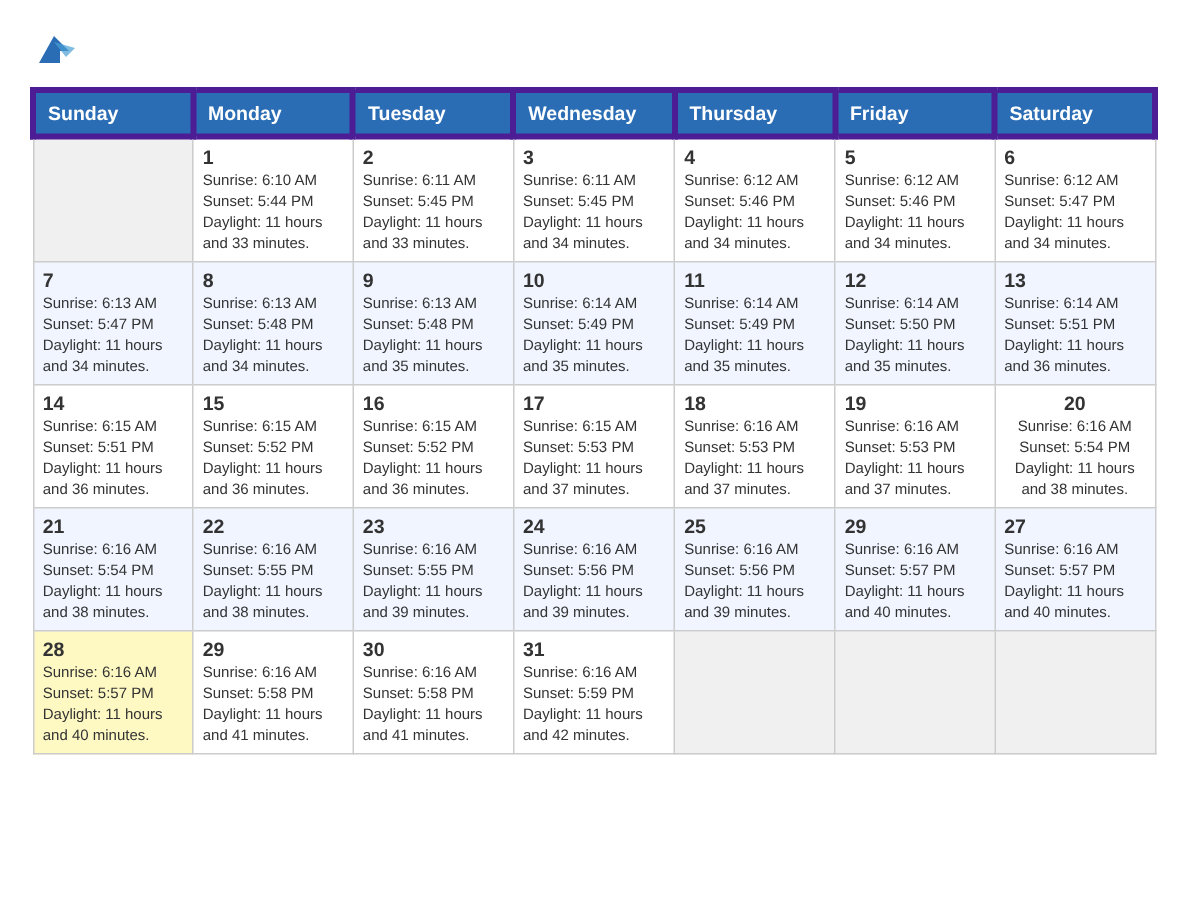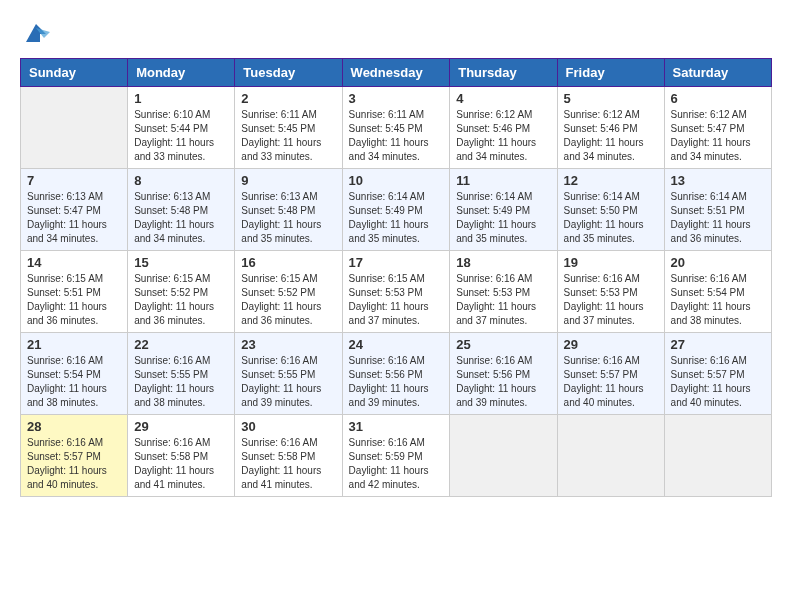--- a/index.html
+++ b/index.html
@@ -51,21 +51,21 @@
       width: 100%;
       border-collapse: collapse;
       border: 1px solid #ccc;
     }
     .calendar th {
       background-color: #2a6db5;
       color: white;
       text-align: left;
       padding: 6px 8px;
       font-size: 13px;
-      border: 1px solid #4c1d95;
+      border: 4px solid #4c1d95;
     }
     .calendar td {
       vertical-align: top;
       border: 1px solid #ccc;
       padding: 4px 6px;
       width: 108px;
       min-height: 80px;
       background: #fff;
     }
     .calendar td.empty {
@@ -200,21 +200,21 @@
           <div class="day-info">Sunrise: 6:15 AM<br>Sunset: 5:53 PM<br>Daylight: 11 hours and 37 minutes.</div>
         </td>
         <td style="background-color: rgb(255, 255, 255);">
           <span class="day-number">18</span>
           <div class="day-info">Sunrise: 6:16 AM<br>Sunset: 5:53 PM<br>Daylight: 11 hours and 37 minutes.</div>
         </td>
         <td style="background-color: rgb(255, 255, 255);">
           <span class="day-number">19</span>
           <div class="day-info">Sunrise: 6:16 AM<br>Sunset: 5:53 PM<br>Daylight: 11 hours and 37 minutes.</div>
         </td>
-        <td style="background-color: rgb(255, 255, 255);">
+        <td style="background-color: rgb(255, 255, 255); text-align: center;">
           <span class="day-number">20</span>
           <div class="day-info">Sunrise: 6:16 AM<br>Sunset: 5:54 PM<br>Daylight: 11 hours and 38 minutes.</div>
         </td>
       </tr>
       <tr>
         <td style="background-color: rgb(240, 245, 255);">
           <span class="day-number">21</span>
           <div class="day-info">Sunrise: 6:16 AM<br>Sunset: 5:54 PM<br>Daylight: 11 hours and 38 minutes.</div>
         </td>
         <td style="background-color: rgb(240, 245, 255);">

